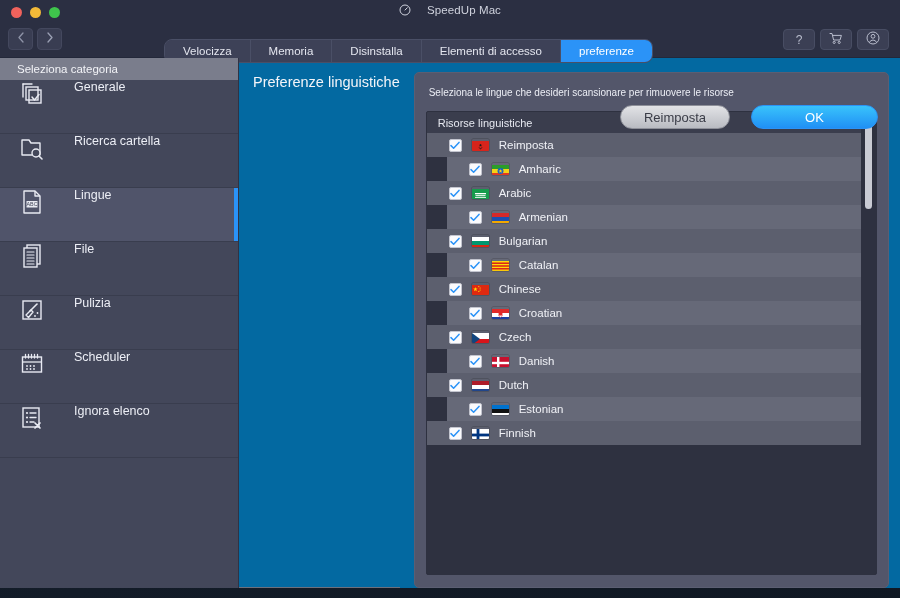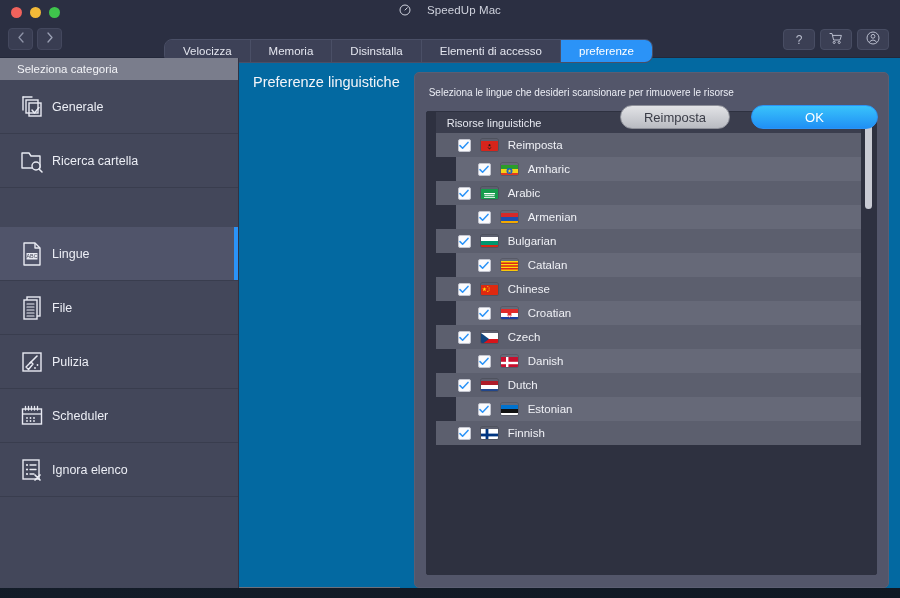--- a/index.html
+++ b/index.html
@@ -154,28 +154,27 @@
     background: #7a7d8c;
     color: #f2f3f7;
     font-size: 11.5px;
     display: flex;
     align-items: center;
     padding-left: 17px;
   }
   .side-item {
     height: 54px;
     display: flex;
-    align-items: center;
     padding-left: 18px;
-    gap: 6px;
+    gap: 28px;
     border-bottom: 1px solid #393d4e;
     position: relative;
     background: #43475a;
   }
-  .side-item.active { background: #50546a; margin-top: 39px; }
+  .side-item.active { background: #50546a; }
   .side-item.active::after {
     content: "";
     position: absolute;
     right: 0; top: 0; bottom: 0;
     width: 4px;
     background: #2b93f7;
   }
   .side-ic {
     width: 28px; height: 28px;
     display: flex;
@@ -229,21 +228,20 @@
   }
   #list-wrap {
     margin: 0 11px 12px 11px;
     border: 1px solid #2e3140;
     border-radius: 2px;
     background: #2e3140;
     flex: 1;
     display: flex;
     min-height: 0;
     overflow: hidden;
-    padding-left: 9px;
   }
   #list-inner {
     flex: 1;
     display: flex;
     flex-direction: column;
     min-width: 0;
   }
   #list-header {
     height: 21px;
     background: #3a3d4d;

